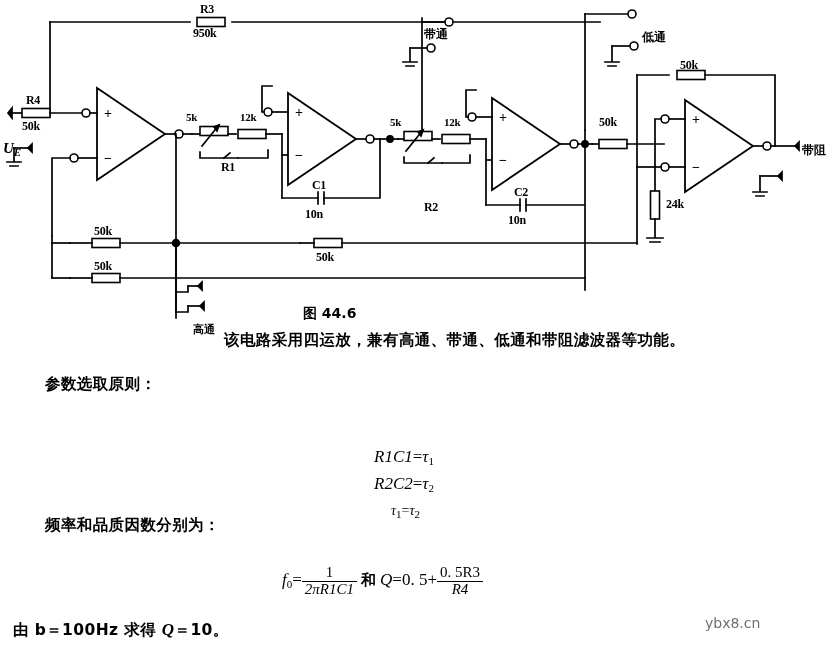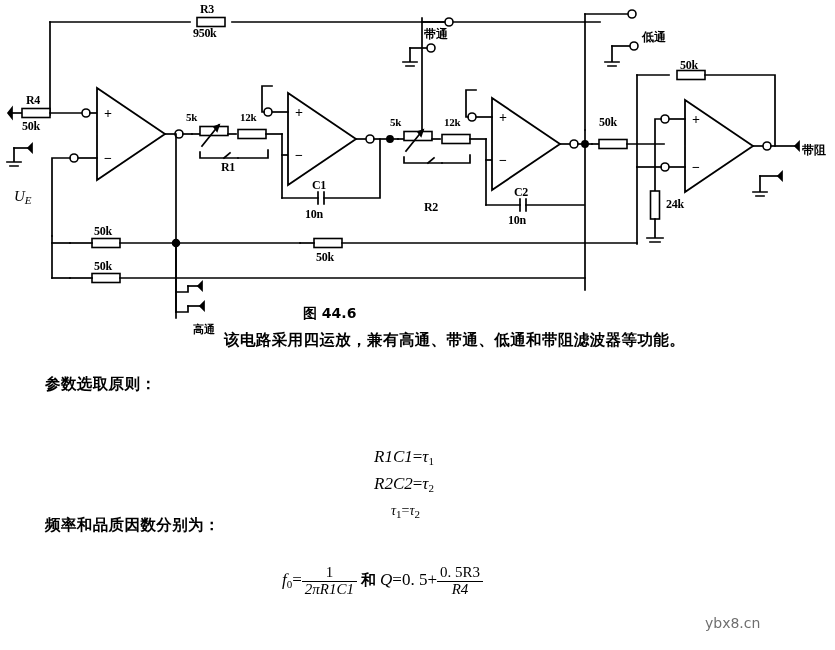--- a/index.html
+++ b/index.html
@@ -301,21 +301,21 @@
   </svg>
 
   <div class="txtlayer">
 
     <span class="t lbl" style="left:200px;top:2px;">R3</span>
     <span class="t lbl" style="left:193px;top:26px;">950k</span>
 
     <span class="t lbl" style="left:26px;top:93px;">R4</span>
     <span class="t lbl" style="left:22px;top:119px;">50k</span>
 
-    <span class="t" style="left:14px;top:140px;font-family:'Liberation Serif',serif;font-size:15px;font-style:italic;font-weight:normal;margin-top:48px;"><span>U</span><span class="sub" style="font-style:italic;">E</span></span>
+    <span class="t" style="left:3px;top:140px;font-family:'Liberation Serif',serif;font-size:15px;font-style:italic;font-weight:bold;"><span>U</span><span class="sub" style="font-style:italic;">E</span></span>
 
     <span class="t lblsm" style="left:186px;top:111px;">5k</span>
     <span class="t lblsm" style="left:240px;top:111px;">12k</span>
     <span class="t lbl" style="left:221px;top:160px;">R1</span>
 
     <span class="t lblsm" style="left:390px;top:116px;">5k</span>
     <span class="t lblsm" style="left:444px;top:116px;">12k</span>
     <span class="t lbl" style="left:424px;top:165px;margin-top:35px;">R2</span>
 
     <span class="t lbl" style="left:312px;top:178px;">C1</span>
@@ -351,15 +351,16 @@
 
     <span class="eqline math" style="left:391px;top:471px;font-size:14px;"><span>τ</span><span class="sub">1</span><span class="mathup">=</span><span>τ</span><span class="sub">2</span></span>
 
     <span class="t body-cn" style="left:45px;top:515px;">频率和品质因数分别为：</span>
 
     <span class="eqline math" style="left:282px;top:533px;font-size:17px;">
       <span>f</span><span class="sub">0</span><span class="mathup">=</span><span class="frac fsmall"><span class="num mathup">1</span><span class="den">2πR1C1</span></span><span class="mathup" style="font-family:'DejaVu Sans',sans-serif;font-weight:bold;font-size:15px;padding:0 4px;">和</span><span>Q</span><span class="mathup">=0. 5+</span><span class="frac fsmall"><span class="num mathup">0. 5R3</span><span class="den">R4</span></span>
     </span>
 
 
+    <span class="t body-cn" style="left:13px;top:620px;"><span>由 b＝100Hz 求得 </span><span class="math">Q</span><span>＝10。</span></span>
 
   </div>
 </div>
 
 </body></html>

